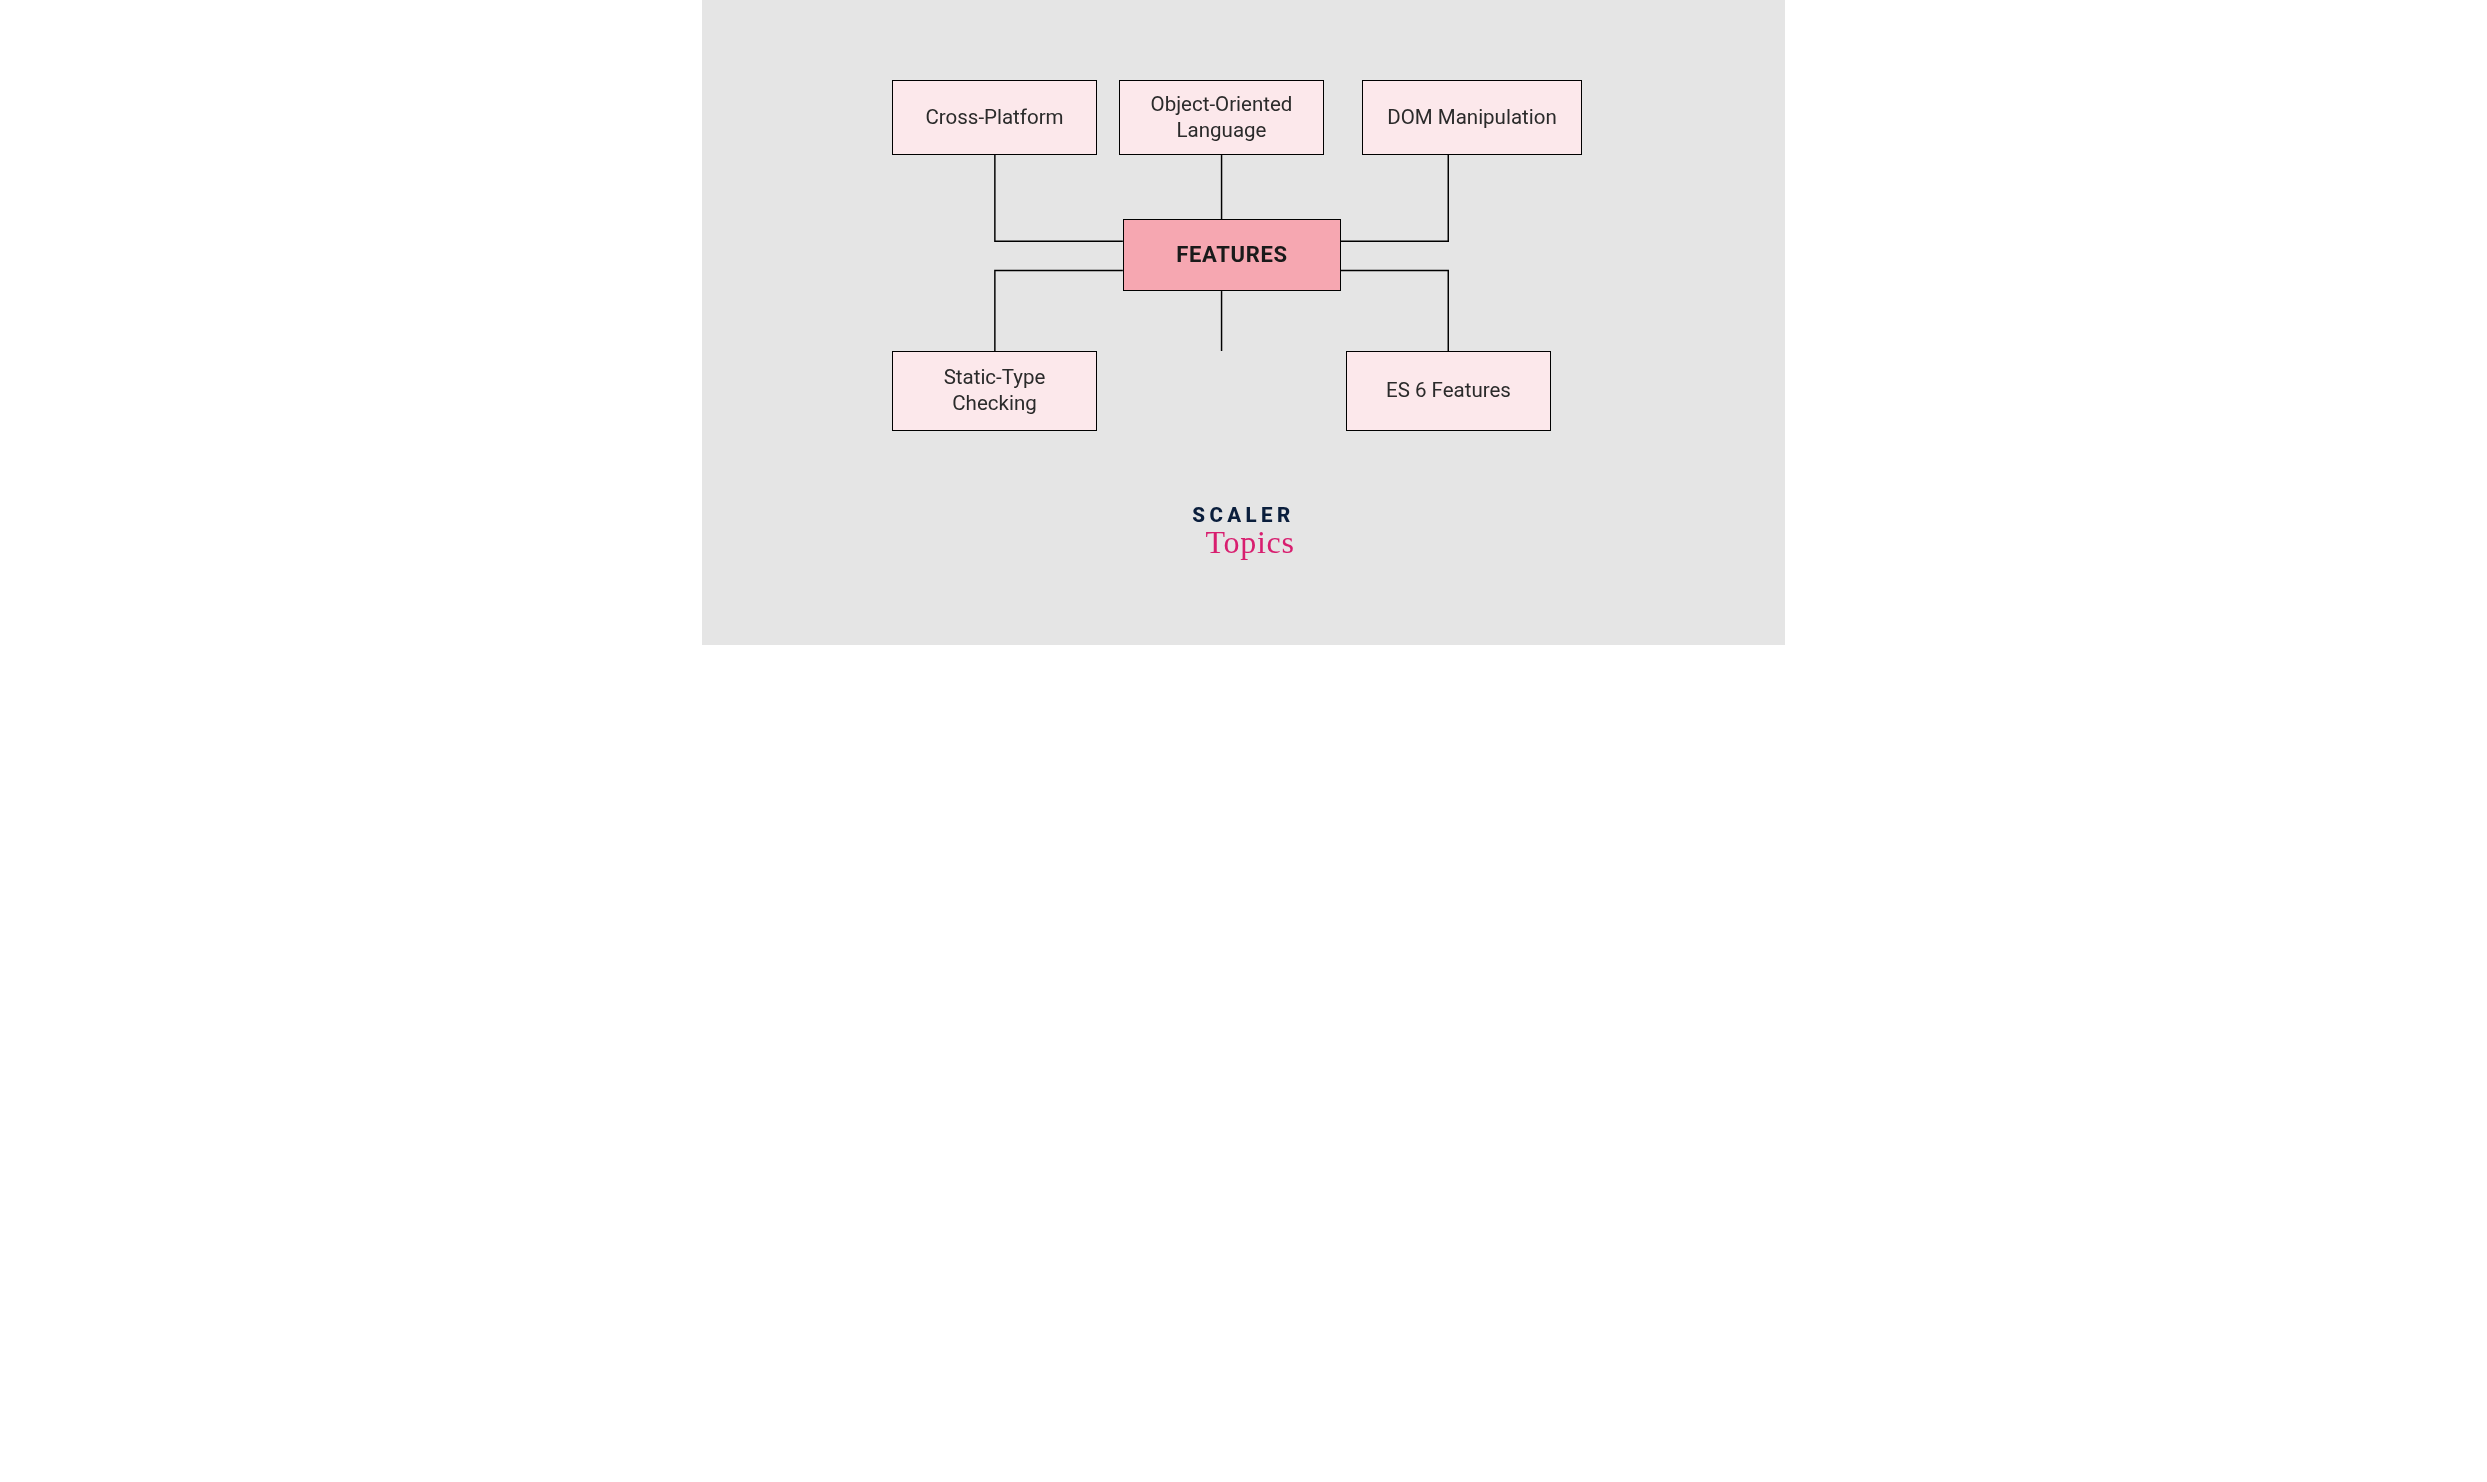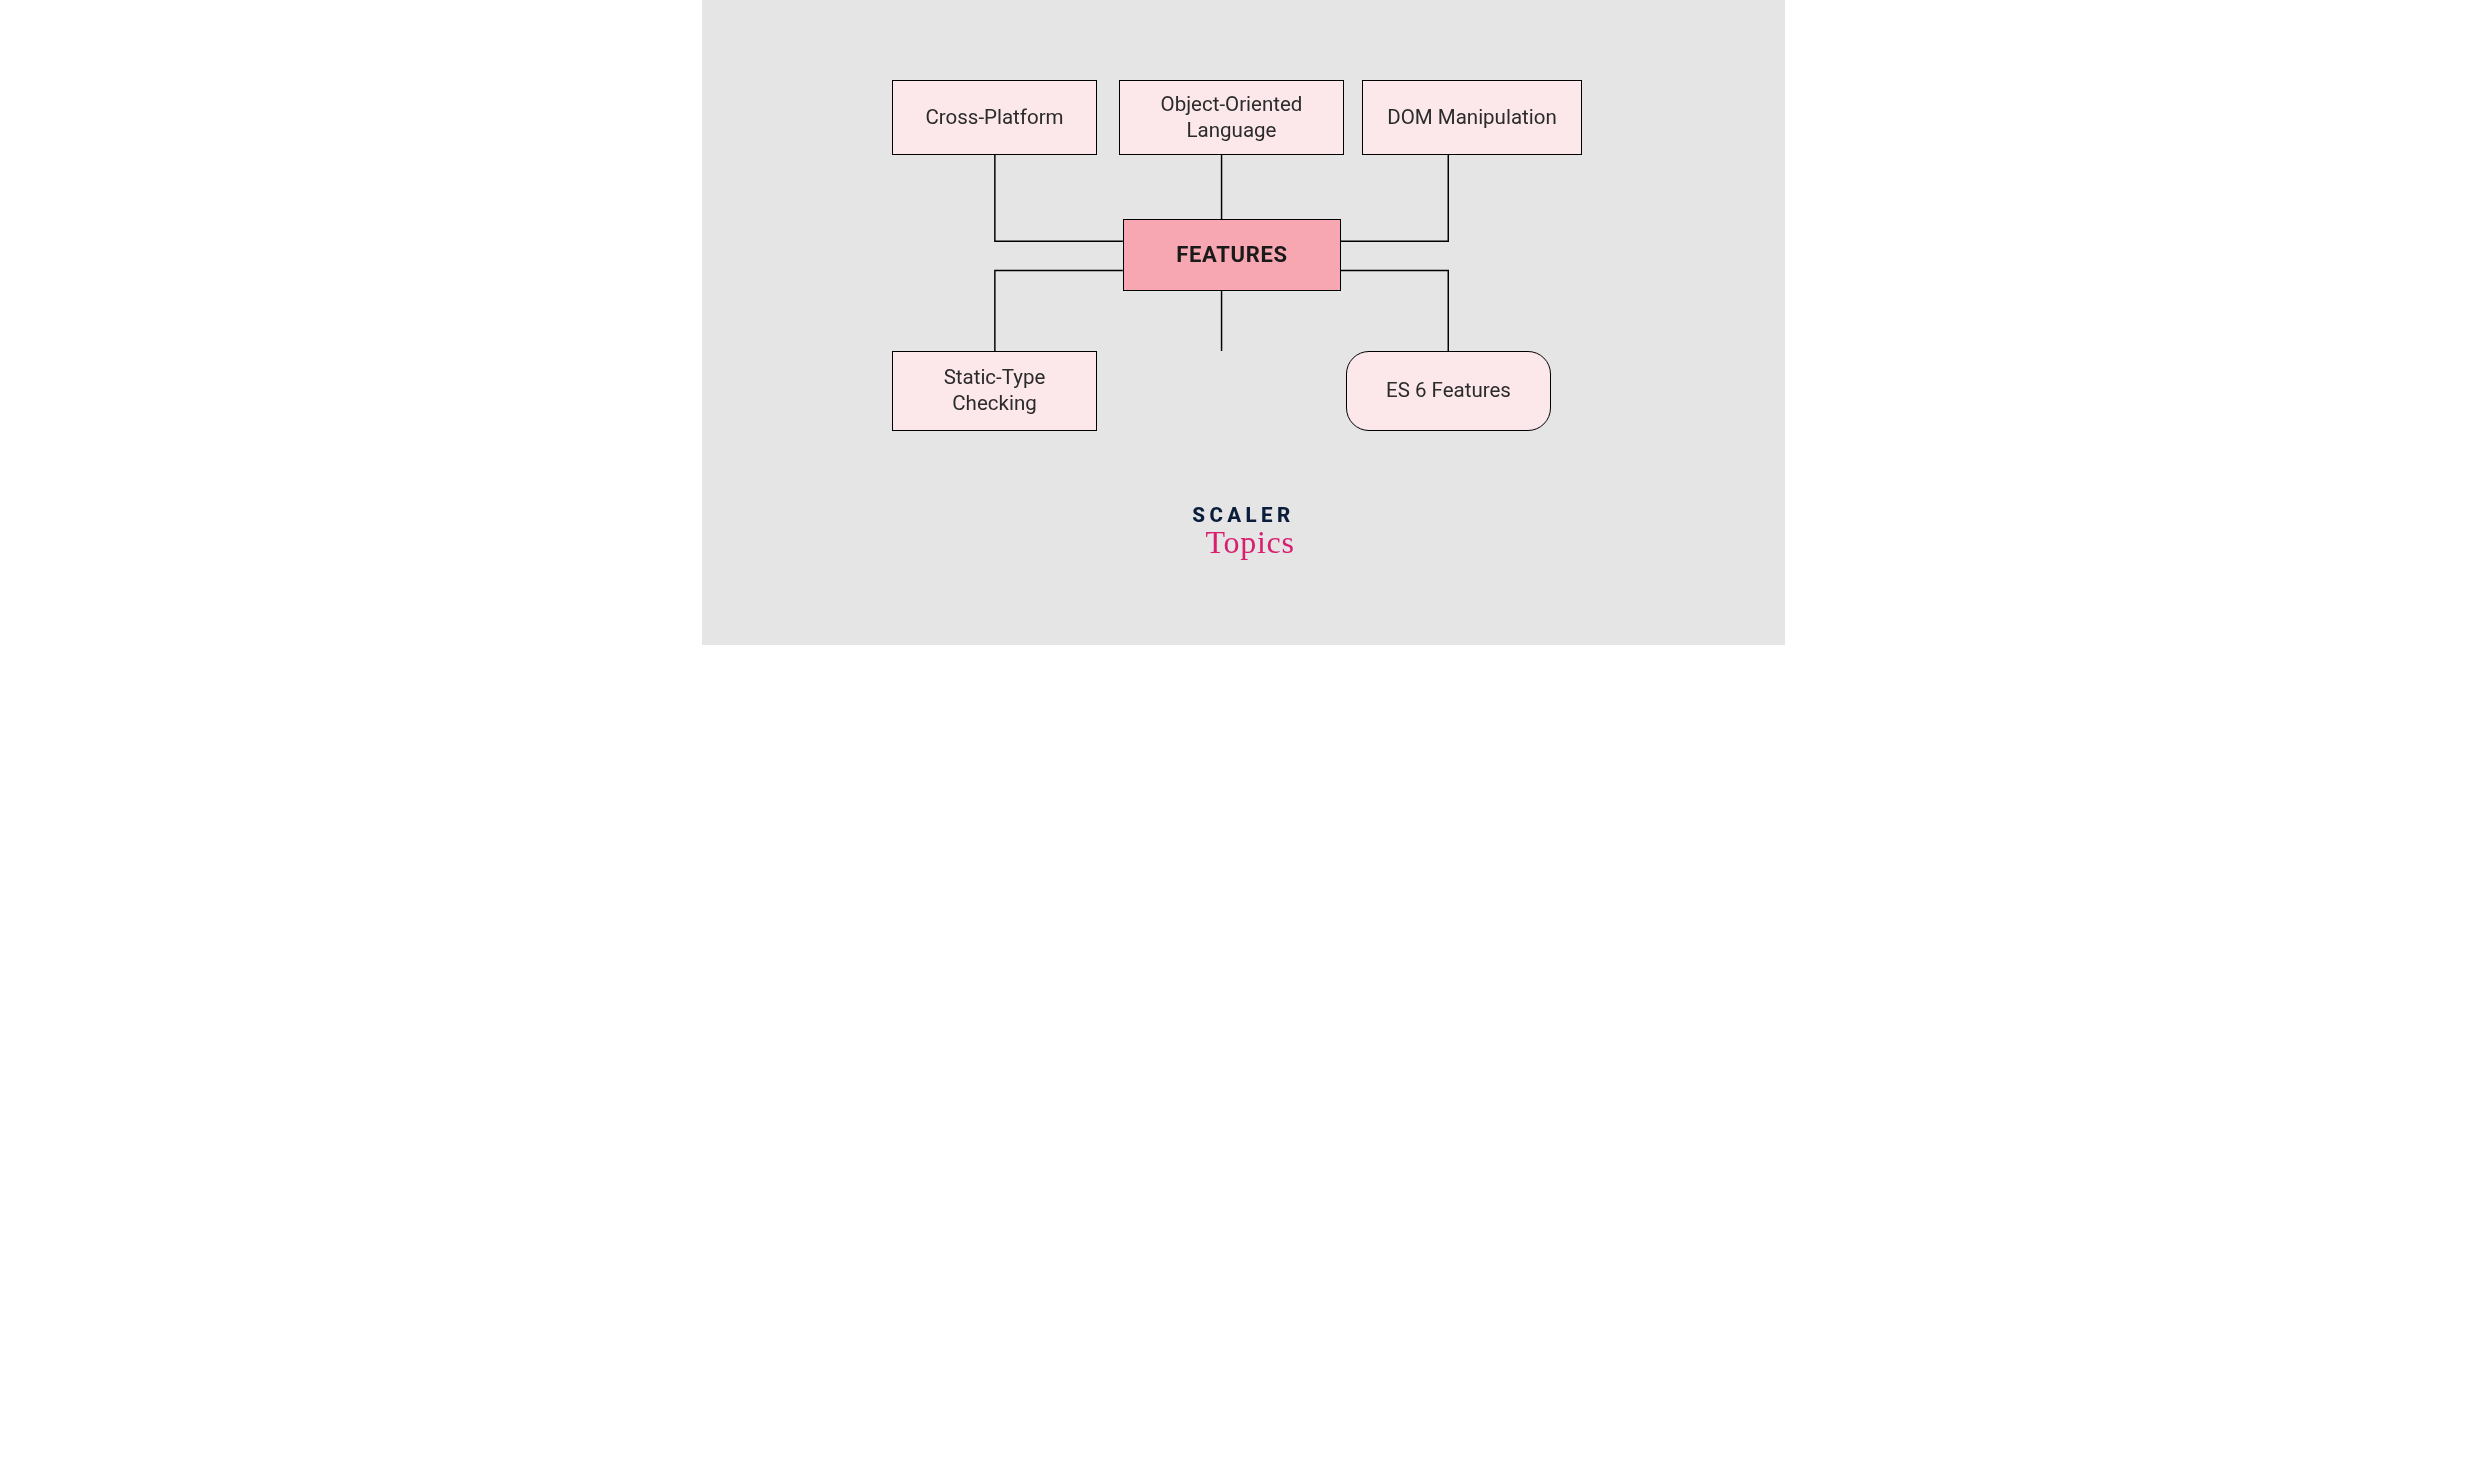--- a/index.html
+++ b/index.html
@@ -79,38 +79,38 @@
 
     <path d="M 710 398 L 710 480"></path>
 
     <path d="M 845 370 L 1020 370 L 1020 480"></path>
   </svg>
 
   <div class="box" style="left:190px; top:80px; width:205px; height:75px;">
     <span>Cross-Platform</span>
   </div>
 
-  <div class="box" style="left:417px; top:80px; width:225px; height:75px;">
+  <div class="box" style="left:417px; top:80px; width:205px; height:75px;">
     <span>Object-Oriented Language</span>
   </div>
 
   <div class="box" style="left:660px; top:80px; width:220px; height:75px;">
     <span>DOM Manipulation</span>
   </div>
 
   <div class="box center-box" style="left:421px; top:219px; width:218px; height:72px;">
     <span>FEATURES</span>
   </div>
 
   <div class="box" style="left:190px; top:351px; width:205px; height:80px;">
     <span>Static-Type Checking</span>
   </div>
 
 
-  <div class="box" style="left:644px; top:351px; width:205px; height:80px;border-radius:23px;">
+  <div class="box" style="left:644px; top:351px; width:205px; height:80px;">
     <span>ES 6 Features</span>
   </div>
 
   <div class="logo" style="top:503px;">
     <div class="logo-line1">SCALER</div>
     <div class="logo-line2">Topics</div>
   </div>
 
 </div>
 

